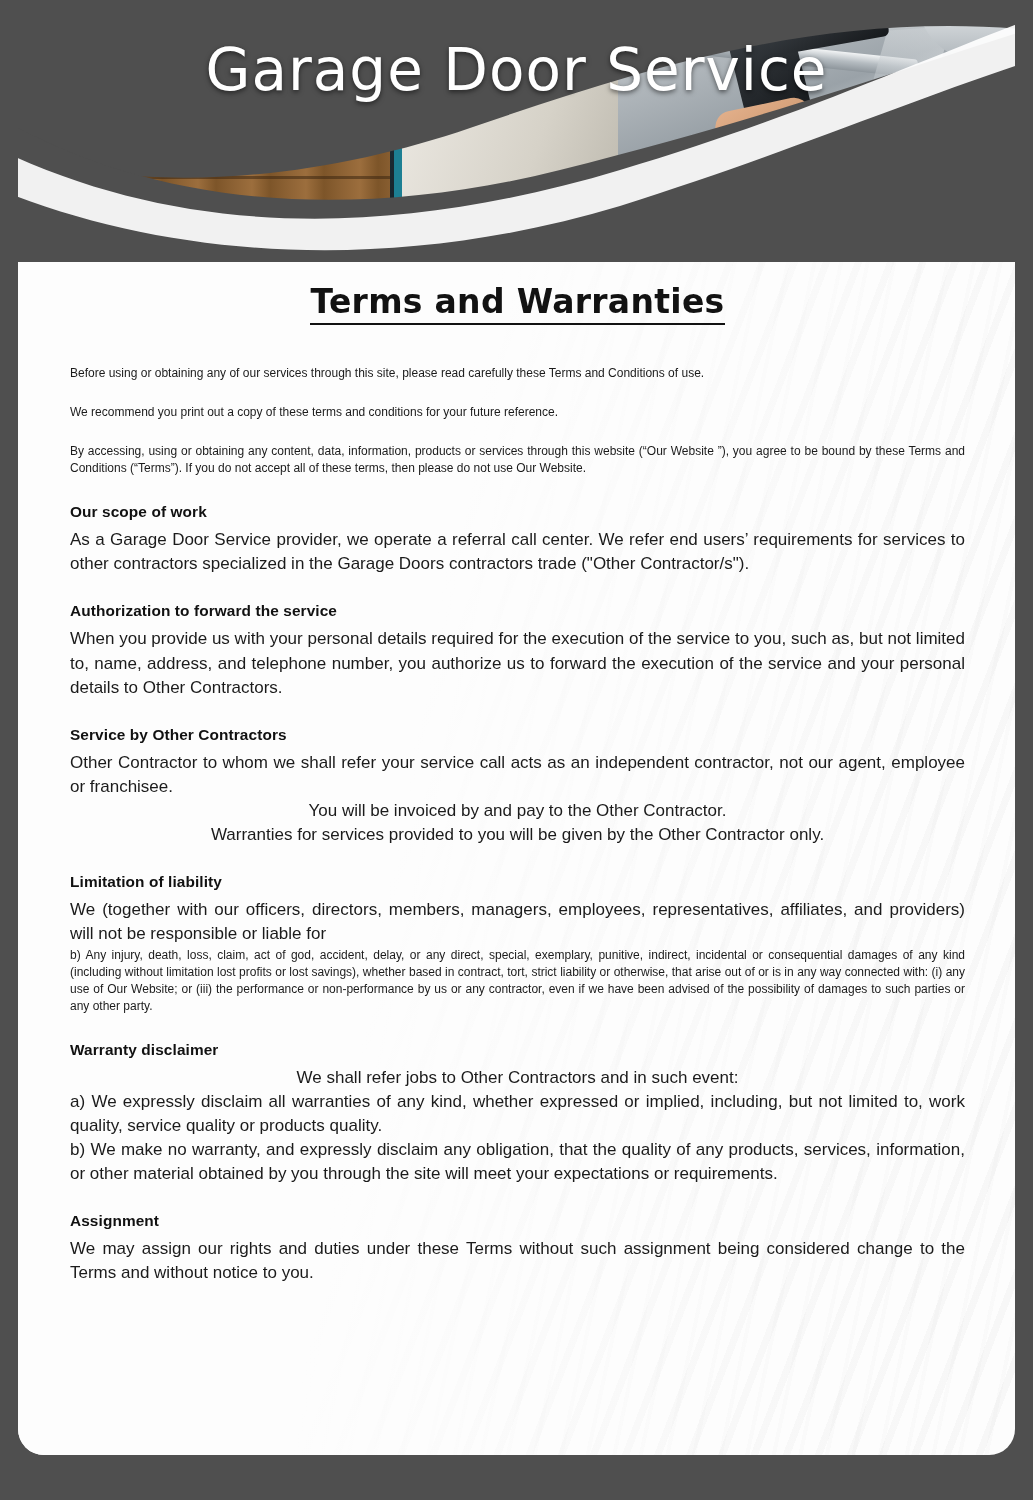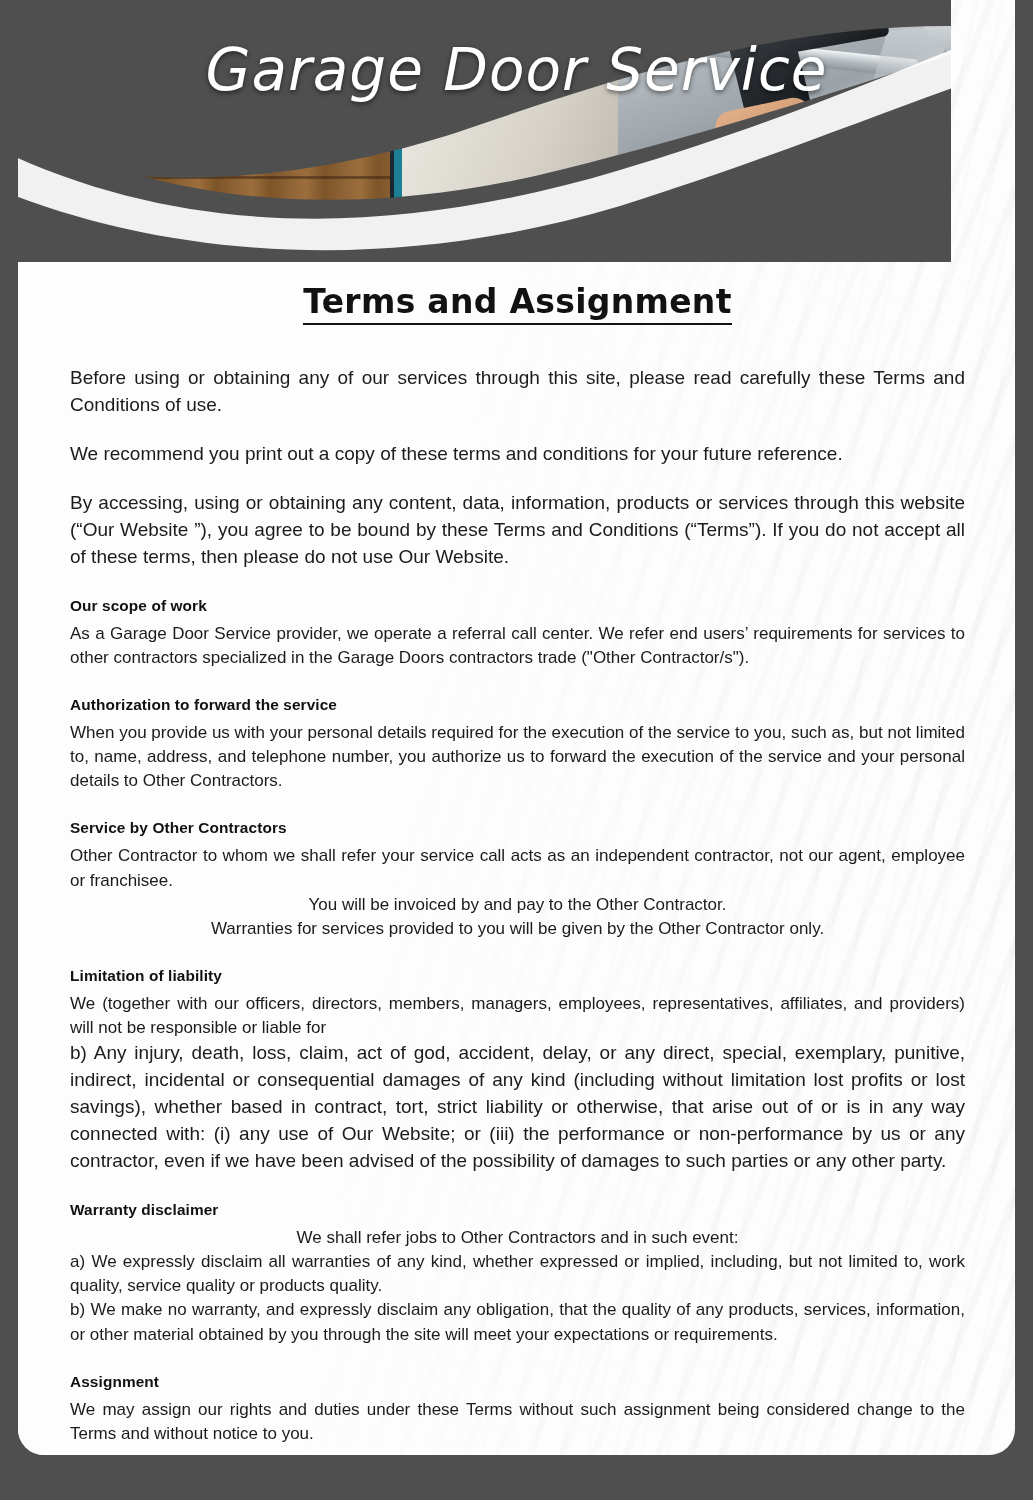--- a/index.html
+++ b/index.html
@@ -72,24 +72,23 @@
     position: absolute;
     inset: 0;
     background: linear-gradient(100deg, rgba(253,253,253,1) 0%, rgba(253,253,253,1) 42%, rgba(253,253,253,.55) 62%, rgba(253,253,253,.25) 80%, rgba(253,253,253,.15) 100%);
     pointer-events: none;
   }
 
   
   #header {
     position: absolute;
     left: 0; top: 0;
-    width: 951px;
+    width: 1033px;
     height: 262px;
     overflow: hidden;
-    font-style: italic;
   }
   
   #photo {
     position: absolute;
     left: 18px; top: 0;
     width: 997px;
     height: 205px;
     overflow: hidden;
   }
   .photo-seg { position: absolute; top: 0; height: 205px; }
@@ -175,21 +174,21 @@
     letter-spacing: .3px;
     color: #121212;
     font-family: "DejaVu Sans", sans-serif;
   }
   h1.doc-title span {
     border-bottom: 2px solid #121212;
     padding-bottom: 2px;
   }
   p.para {
     margin: 0 0 22px 0;
-    font-size: 19px;
+    font-size: 12px;
     line-height: 1.42;
     text-align: justify;
     color: #1b1b1b;
   }
   h2.sec {
     margin: 0 0 7px 0;
     font-size: 15.4px;
     font-weight: 700;
     color: #111;
     letter-spacing: .1px;
@@ -248,21 +247,21 @@
 
       <rect x="0" y="0" width="18" height="262" fill="#4f4f4f"></rect>
       <rect x="1015" y="0" width="18" height="262" fill="#4f4f4f"></rect>
     </svg>
 
     <div id="title">Garage Door Service</div>
   </div>
 
   <div id="content">
 
-    <h1 class="doc-title"><span>Terms and Assignment</span></h1>
+    <h1 class="doc-title"><span>Terms and Warranties</span></h1>
 
     <p class="para">Before using or obtaining any of our services through this site, please read carefully these Terms and Conditions of use.</p>
     <p class="para">We recommend you print out a copy of these terms and conditions for your future reference.</p>
     <p class="para">By accessing, using or obtaining any content, data, information, products or services through this website (“Our Website ”), you agree to be bound by these Terms and Conditions (“Terms”). If you do not accept all of these terms, then please do not use Our Website.</p>
 
     <div class="block">
       <h2 class="sec">Our scope of work</h2>
       <div class="lines">
         <div>As a Garage Door Service provider, we operate a referral call center. We refer end users’ requirements for services to other contractors specialized in the Garage Doors contractors trade ("Other Contractor/s").</div>
       </div>

